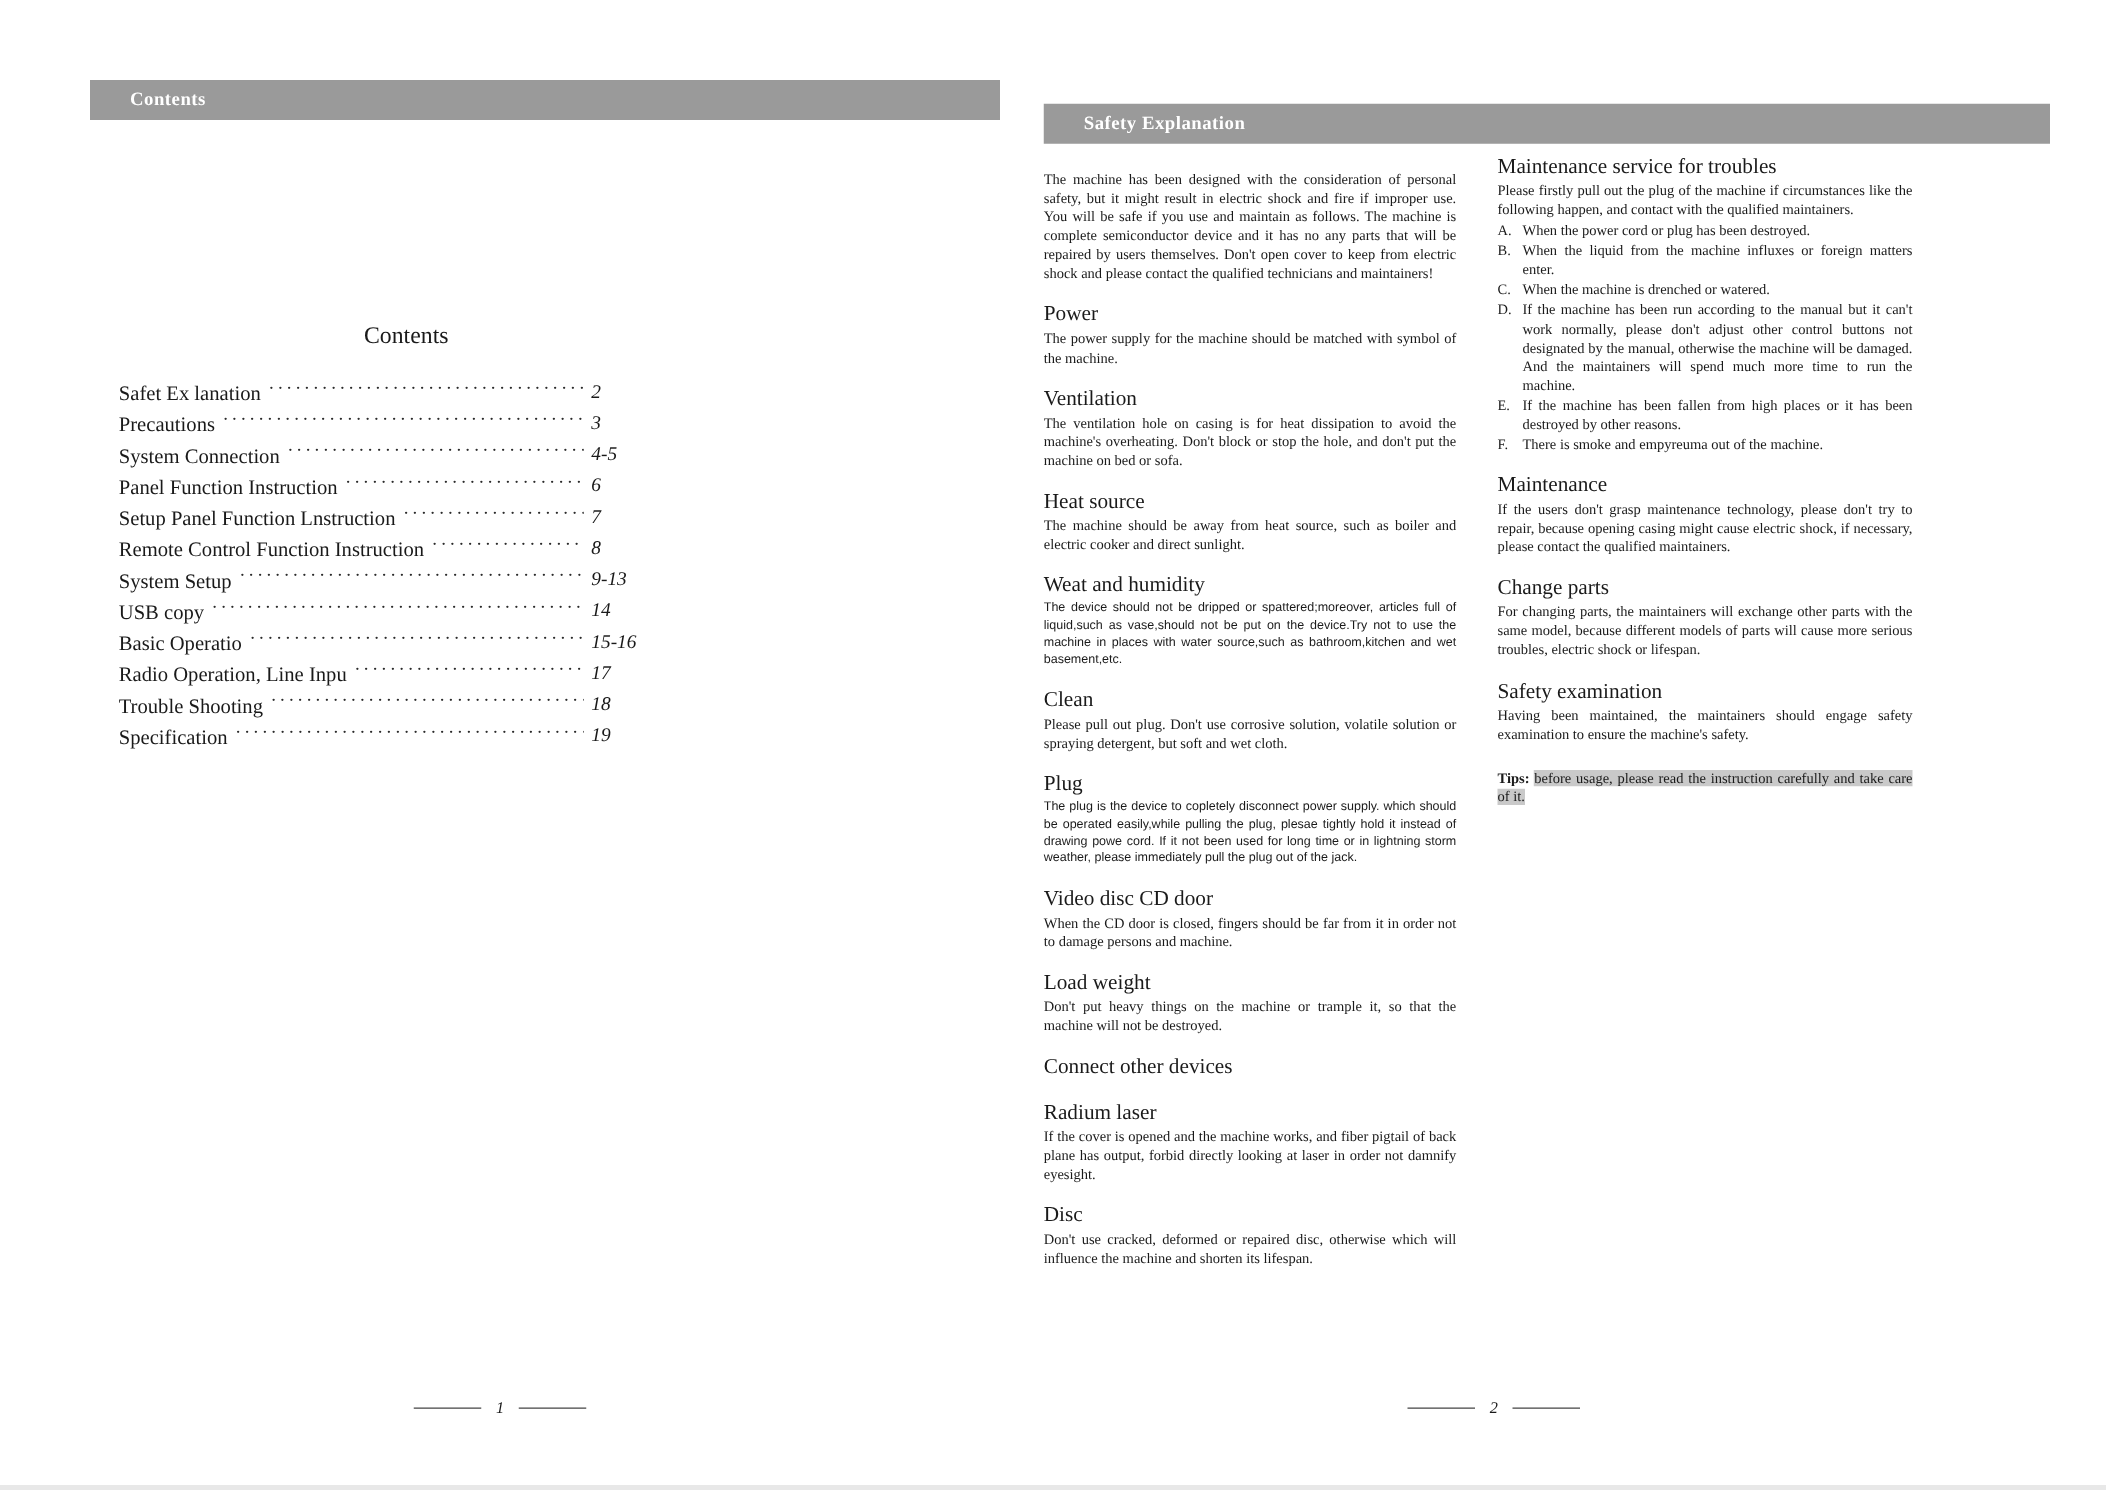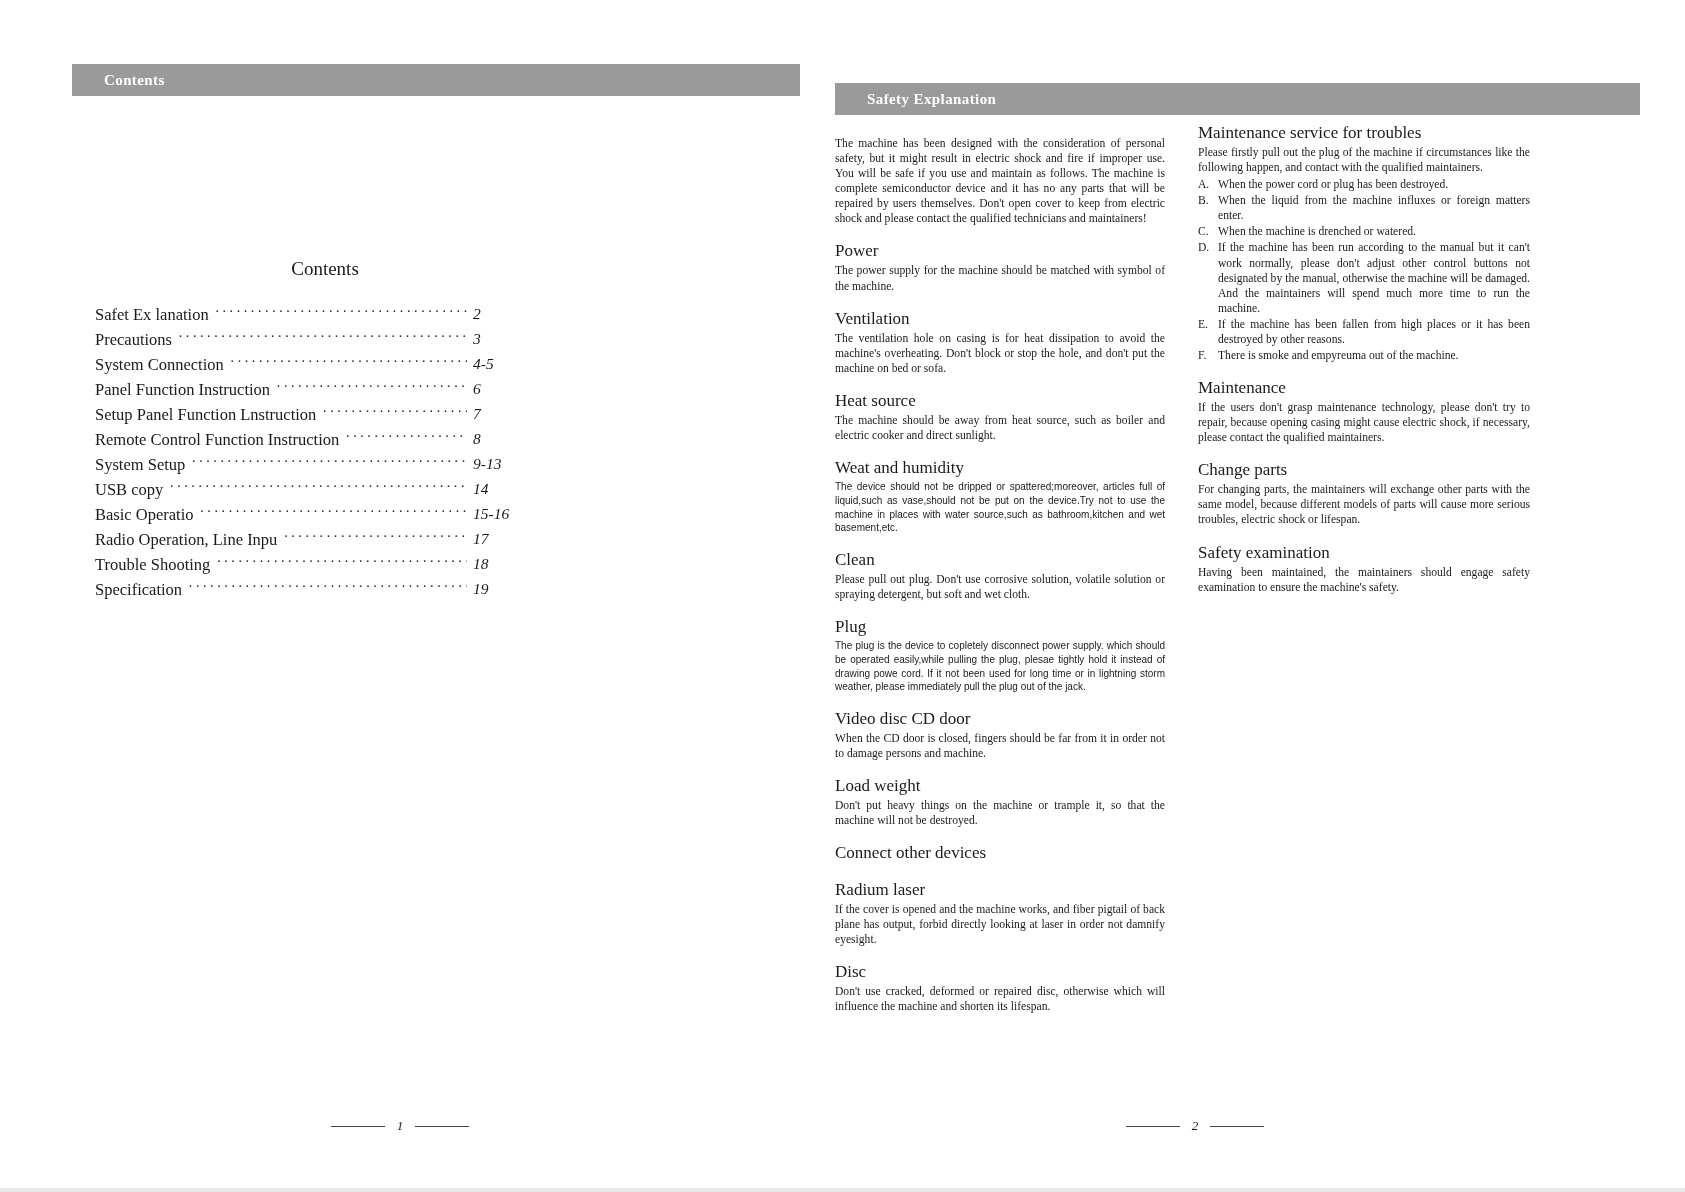--- a/index.html
+++ b/index.html
@@ -343,20 +343,21 @@
 
     <div class="sec-title">Maintenance</div>
     <p class="sec-body">If the users don't grasp maintenance technology, please don't try to repair, because opening casing might cause electric shock, if necessary, please contact the qualified maintainers.</p>
 
     <div class="sec-title">Change parts</div>
     <p class="sec-body">For changing parts, the maintainers will exchange other parts with the same model, because different models of parts will cause more serious troubles, electric shock or lifespan.</p>
 
     <div class="sec-title">Safety examination</div>
     <p class="sec-body">Having been maintained, the maintainers should engage safety examination to ensure the machine's safety.</p>
 
+    <p class="tips"><span class="tips-label">Tips:</span> <span class="tips-hl">before usage, please read the instruction carefully and take care of it.</span></p>
 
   </div>
 
   <div class="footer" id="footer-right">
     <span class="rule"></span>
     <span class="num">2</span>
     <span class="rule"></span>
   </div>
 
 </div>

